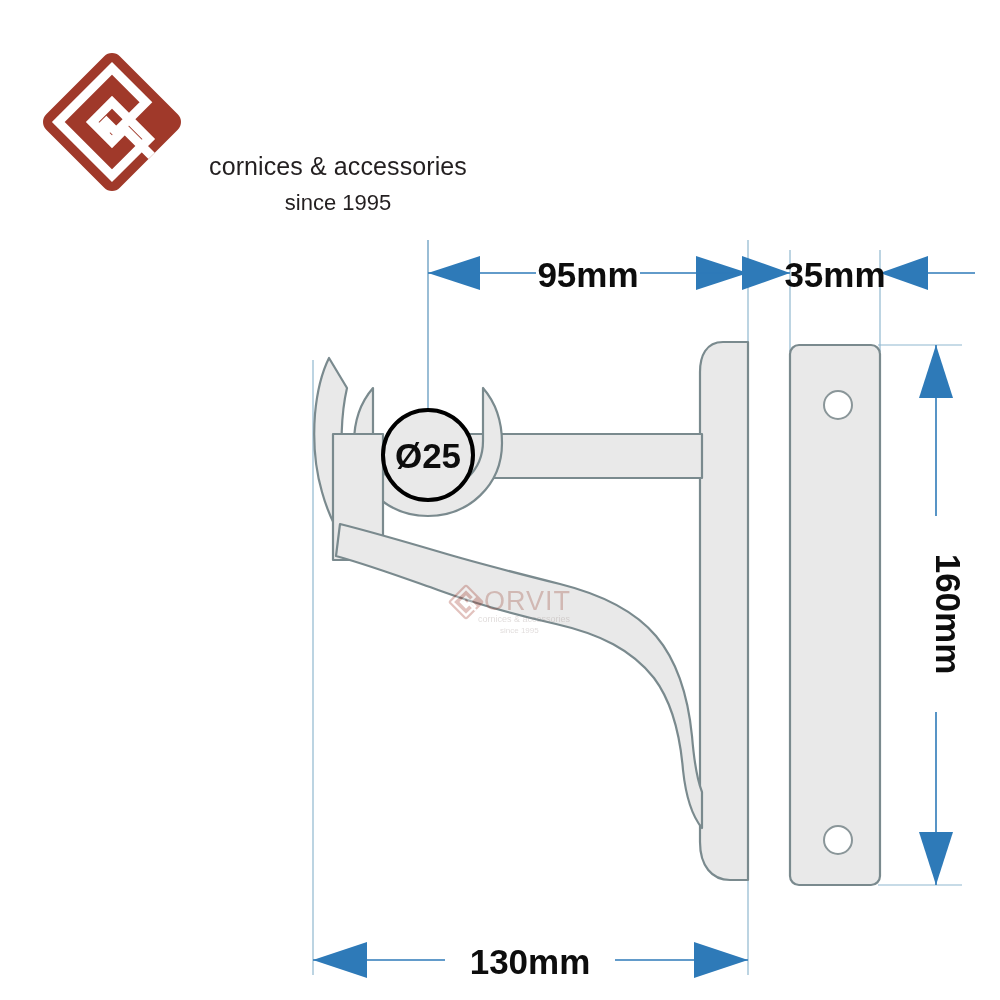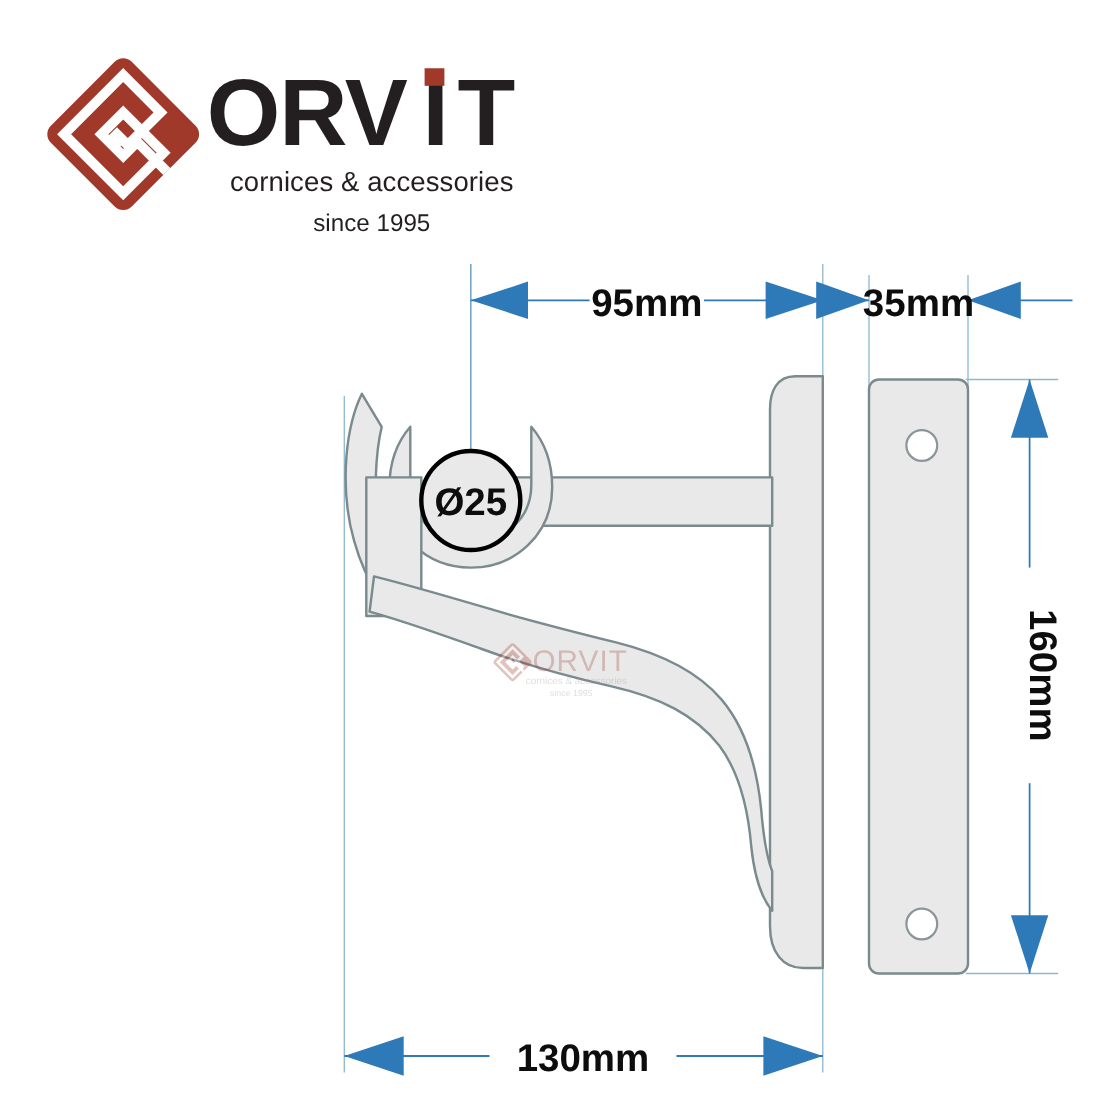--- a/index.html
+++ b/index.html
@@ -122,29 +122,20 @@
                    L 66 66
                    L 66 56
                    L 48 56
                    L 48 62
                    L 58 62" fill="none" stroke="#ffffff" stroke-width="9" stroke-linecap="butt" stroke-linejoin="miter"></path>
         </g>
       </svg>
     </div>
 
     <div id="wordmark-block">
-      <div id="wordmark">
-        <svg viewBox="0 0 320 86" width="320" height="86" aria-hidden="true">
-          <text x="0" y="70" font-family="&quot;Liberation Sans&quot;, sans-serif" font-size="86" font-weight="bold" fill="#231f20" letter-spacing="-1">ORV</text>
-          <text x="196" y="70" font-family="&quot;Liberation Sans&quot;, sans-serif" font-size="86" font-weight="bold" fill="#231f20">I</text>
-          <text x="228" y="70" font-family="&quot;Liberation Sans&quot;, sans-serif" font-size="86" font-weight="bold" fill="#231f20">T</text>
-
-          <rect x="198" y="-2" width="18" height="18" fill="#A0392A"></rect>
-        </svg>
-      </div>
       <div id="tagline">cornices &amp; accessories</div>
       <div id="since-line">since 1995</div>
     </div>
   </div>
 
   <svg id="drawing-svg" viewBox="0 0 1000 1000">
 
     <defs>
 
       <g id="wm-logo">

